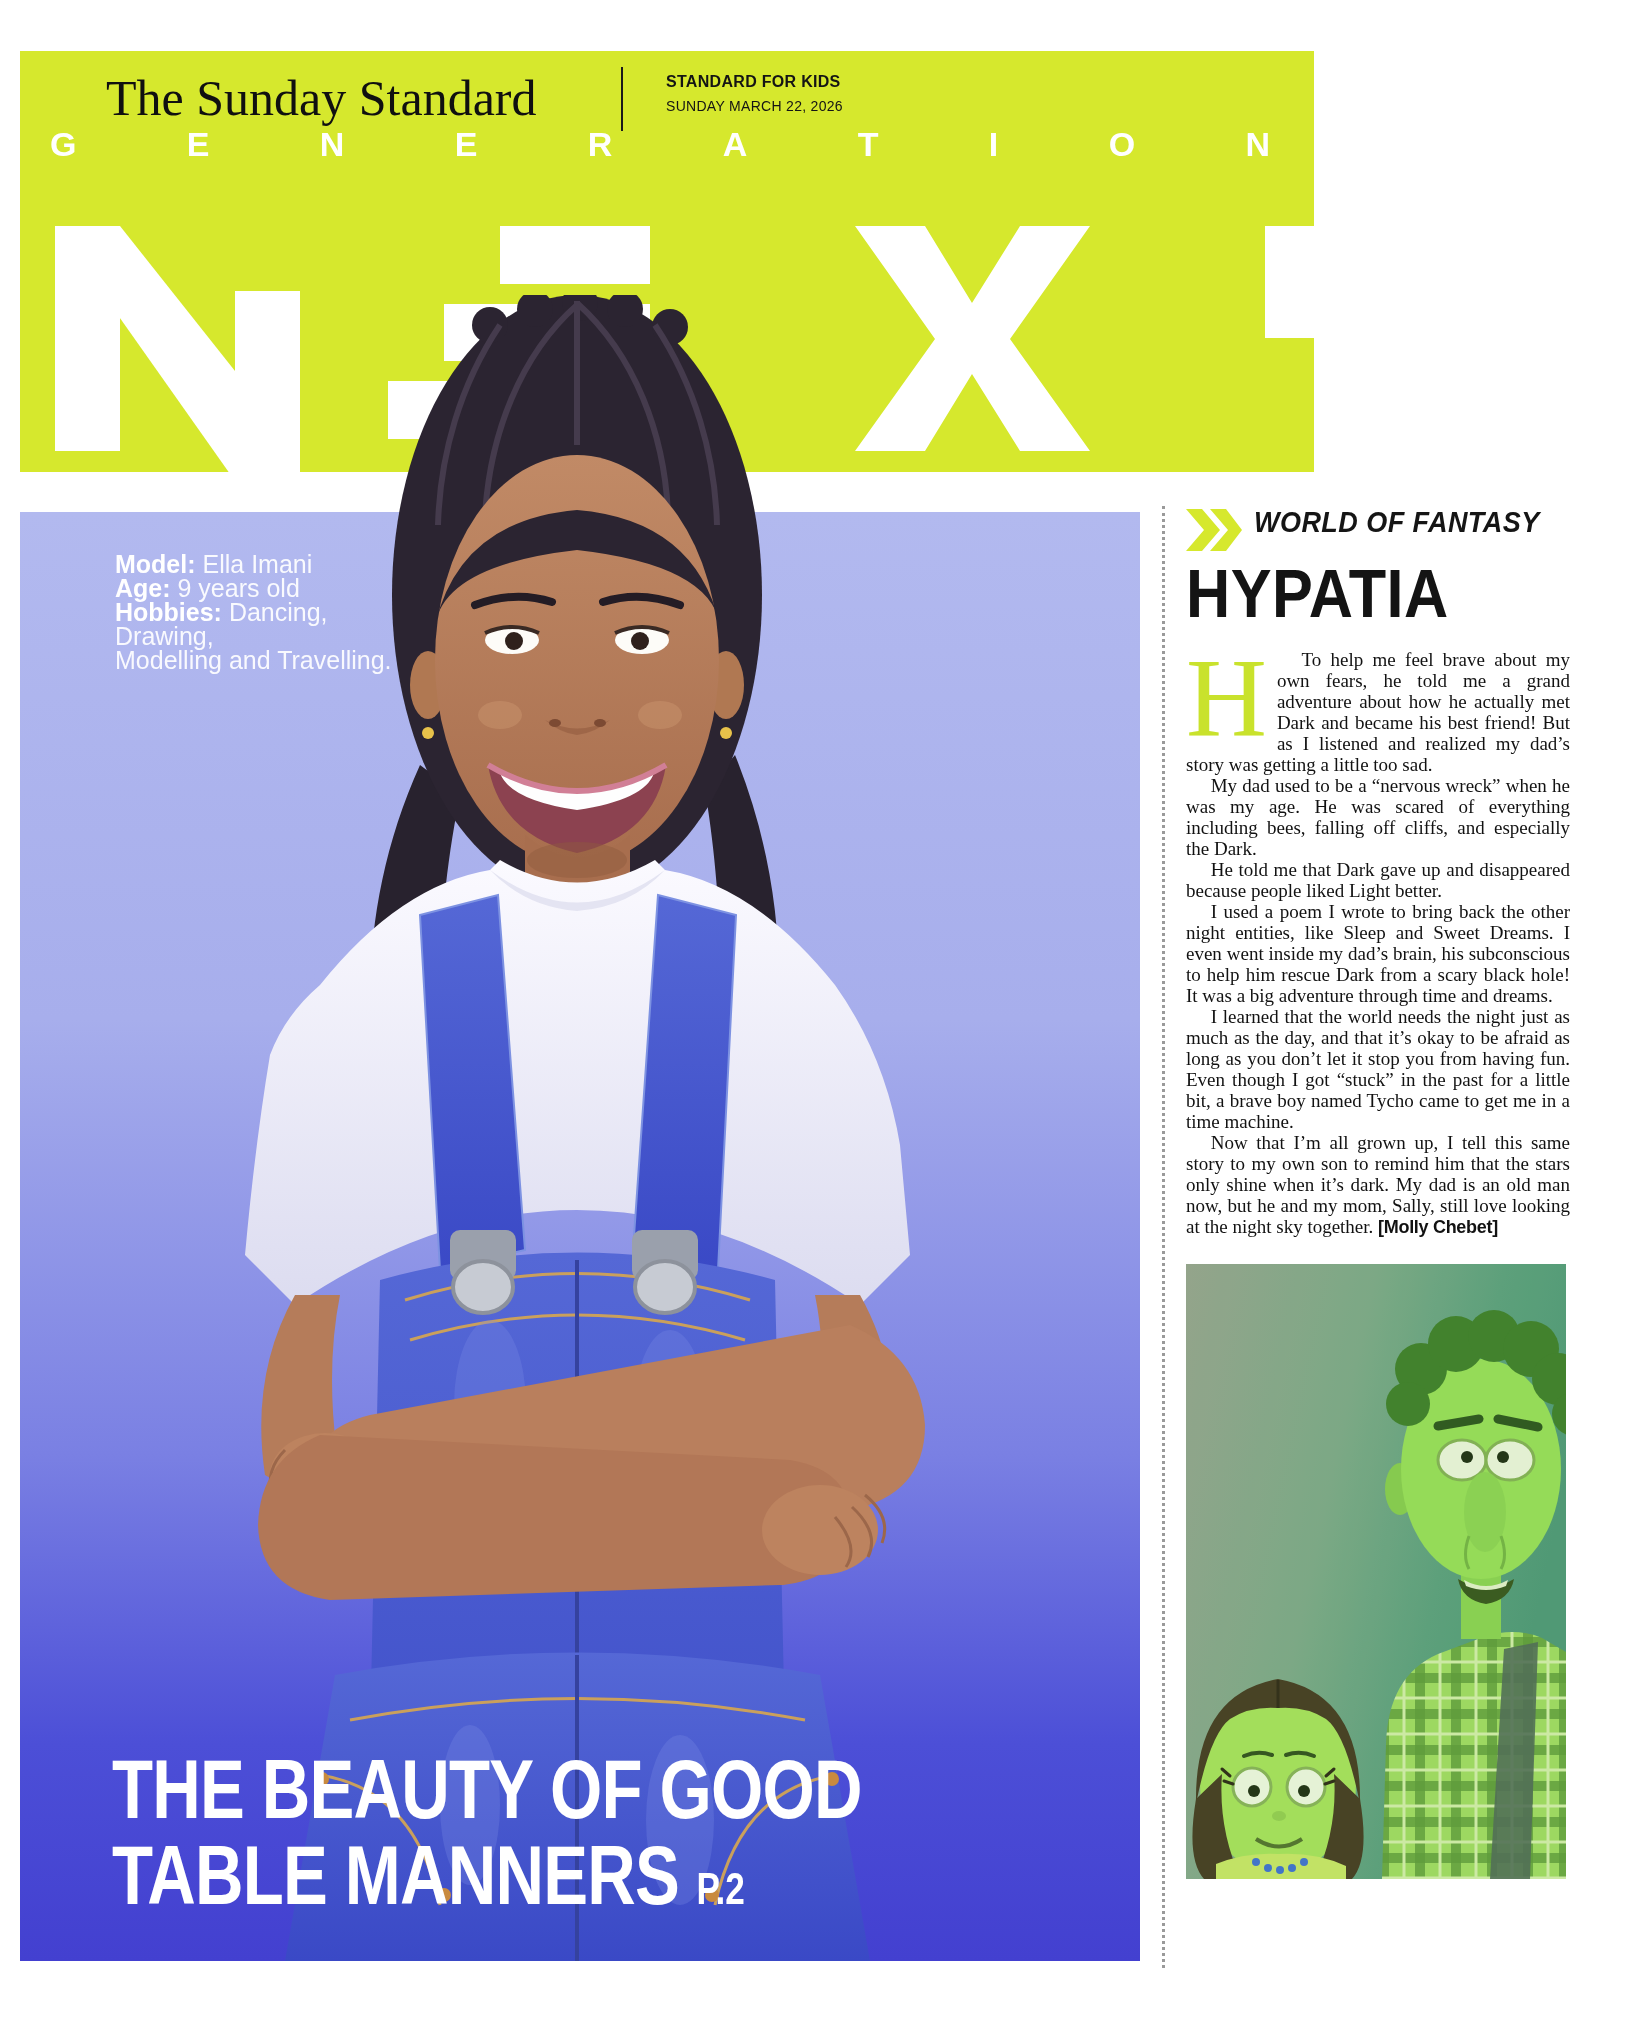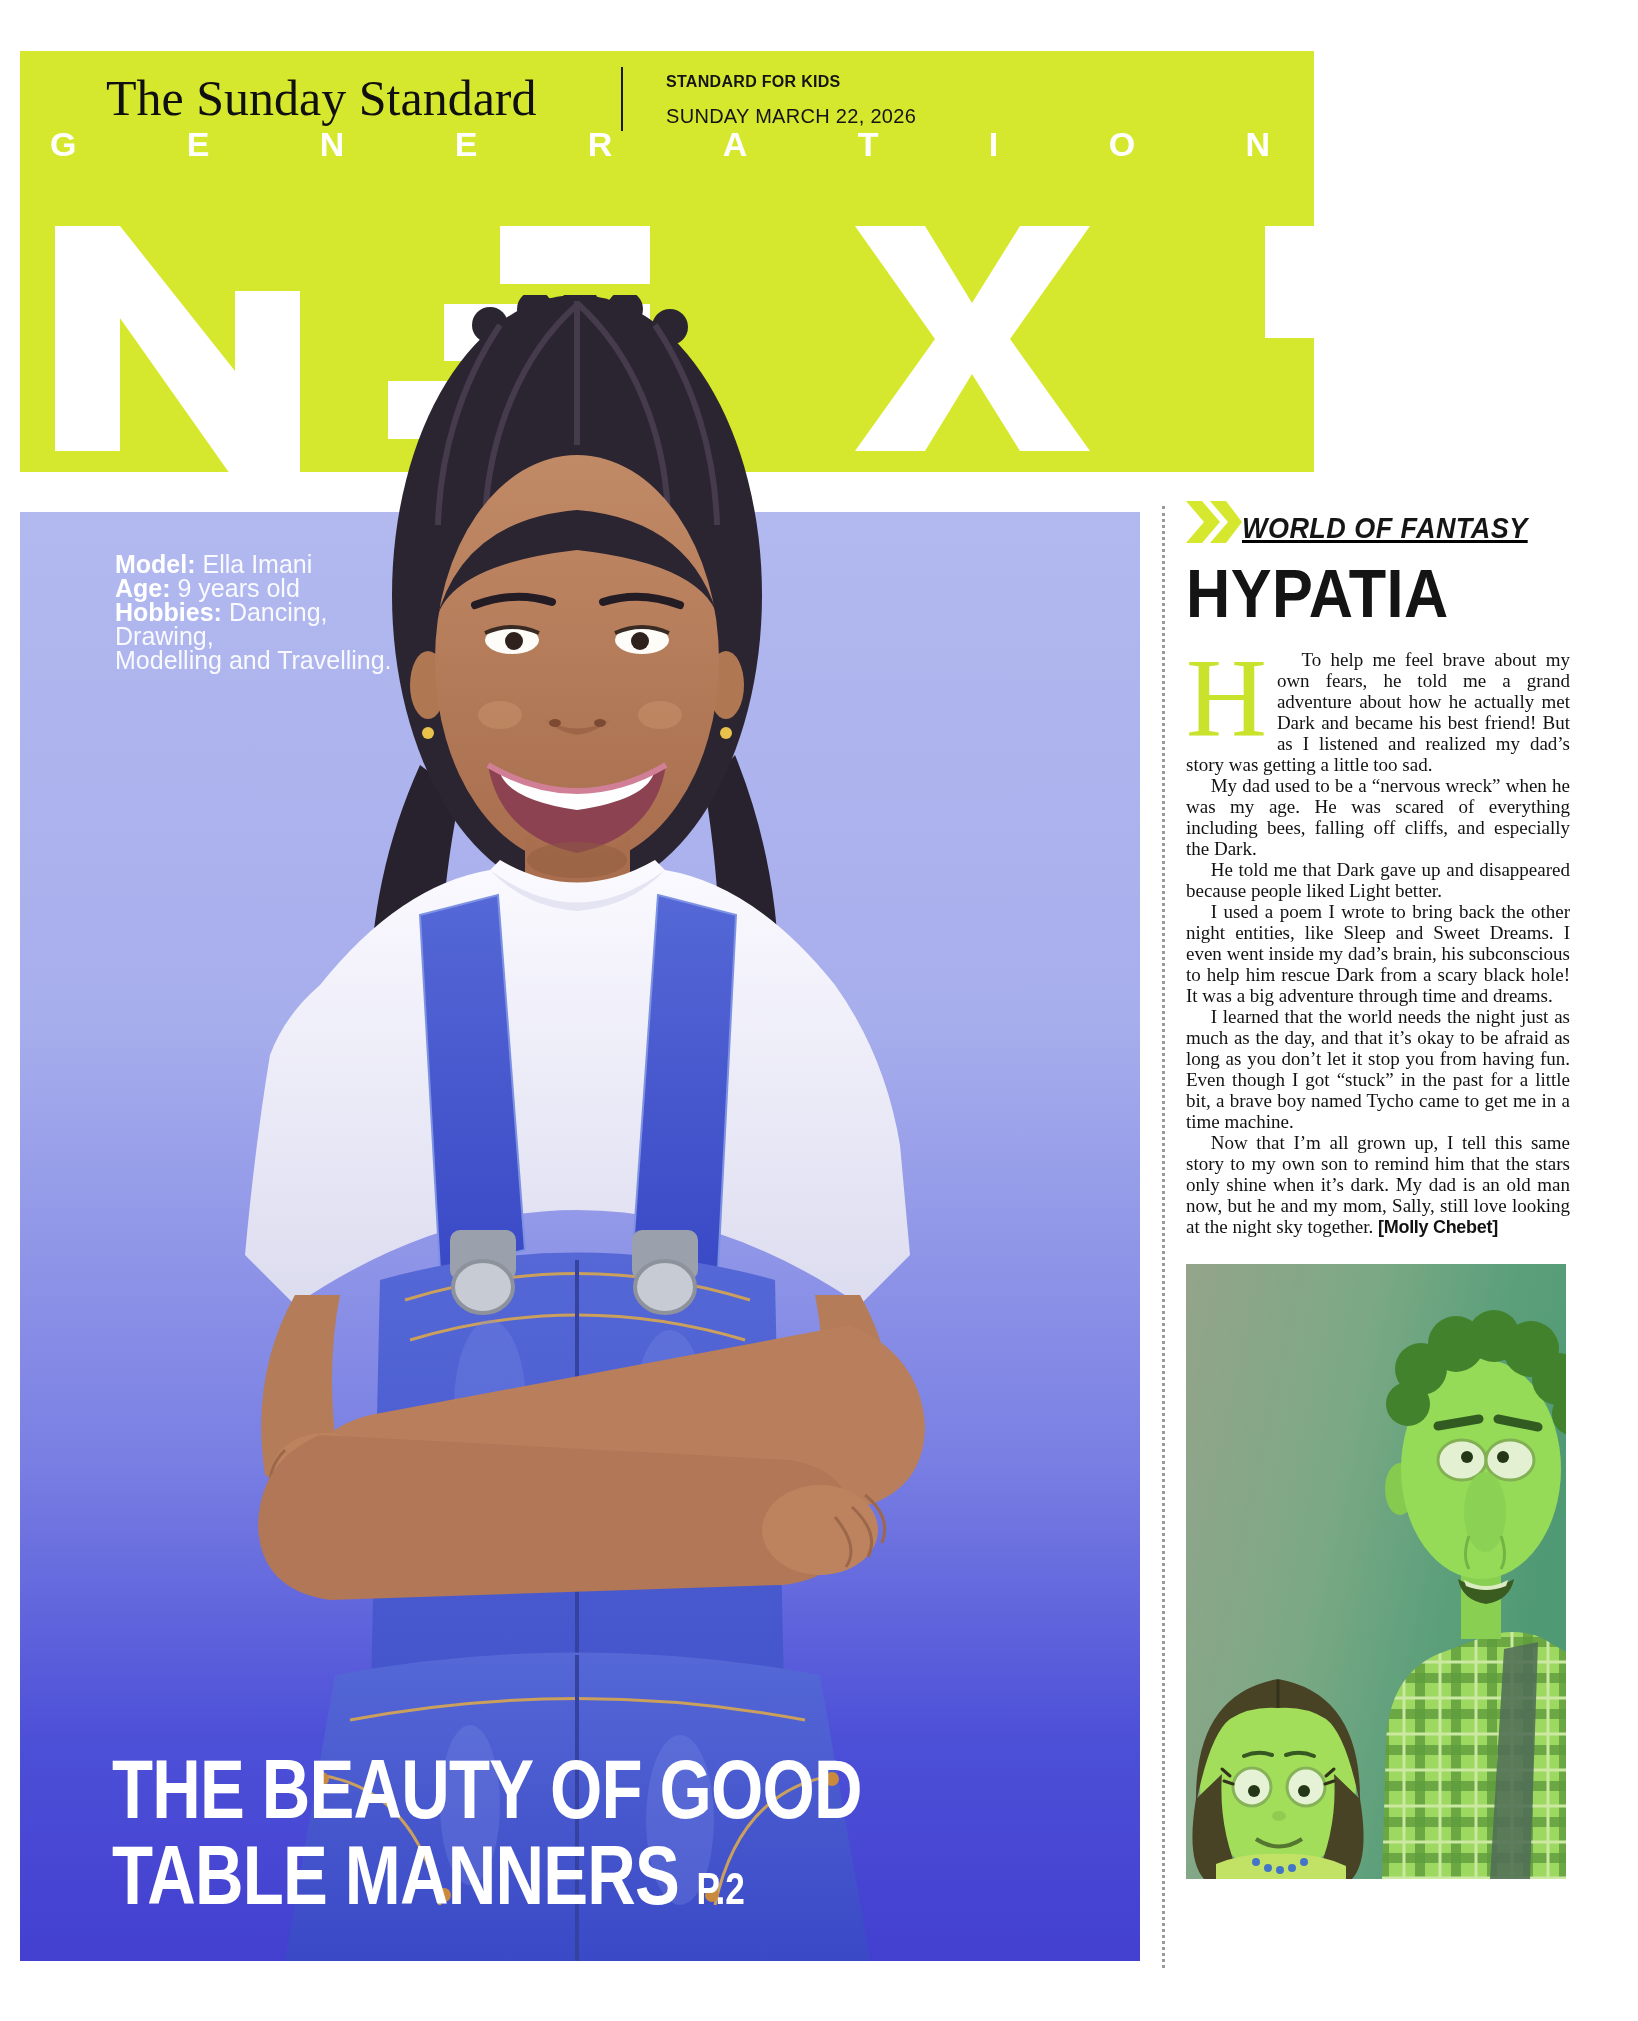--- a/index.html
+++ b/index.html
@@ -6,21 +6,21 @@
   .page{position:relative;width:1638px;height:2021px;background:#ffffff;overflow:hidden;
         font-family:"Liberation Sans",sans-serif;}
 
   
   .banner{position:absolute;left:20px;top:51px;width:1294px;height:421px;background:#d6e82d;}
   .masthead-title{position:absolute;left:86px;top:18px;font-family:"Liberation Serif",serif;
       font-size:50px;color:#101010;letter-spacing:0;}
   .masthead-divider{position:absolute;left:601px;top:16px;width:2px;height:64px;background:#1a1a1a;}
   .masthead-kids{position:absolute;left:646px;top:22px;color:#141414;}
   .masthead-kids .kids-label{font-weight:bold;font-size:16px;letter-spacing:.3px;}
-  .masthead-kids .kids-date{font-size:20px;margin-top:14px;letter-spacing:.3px;}
+  .masthead-kids .kids-date{font-size:14px;margin-top:7px;letter-spacing:.3px;}
 
   .generation-row{position:absolute;left:30px;right:44px;top:74px;display:flex;
       justify-content:space-between;color:#ffffff;font-weight:bold;font-size:34px;}
   .next-svg{position:absolute;left:0;top:0;width:1598px;height:421px;}
 
   
   .photo-wrap{position:absolute;left:20px;top:295px;width:1120px;height:1666px;}
   .photo-wrap svg{display:block;}
 
   .model-info{position:absolute;left:75px;top:552px;width:300px;color:rgba(255,255,255,.92);
@@ -32,21 +32,21 @@
       transform-origin:left center;white-space:nowrap;}
   .cover-headline.line1{top:1747px;}
   .cover-headline.line2{top:1833px;}
   .page-ref{font-size:44px;font-weight:800;margin-left:22px;letter-spacing:0;}
 
   
   .col-divider{position:absolute;left:1162px;top:506px;height:1462px;width:0;
       border-left:3px dotted #9a9a9a;}
   .right-col{position:absolute;left:1186px;top:505px;width:386px;}
 
-  .section-header{display:flex;align-items:flex-end;height:40px;text-decoration:underline;}
+  .section-header{display:flex;align-items:flex-start;gap:12px;height:40px;}
   .section-header .chev{flex:0 0 auto;margin-top:2px;}
   .section-label{font-weight:800;font-style:italic;font-size:30px;color:#151515;
       transform:scaleX(.9);transform-origin:left center;white-space:nowrap;letter-spacing:.5px;}
 
   .article-title{margin-top:14px;font-size:68px;font-weight:900;color:#141414;
       transform:scaleX(.9);transform-origin:left center;letter-spacing:.5px;line-height:1;}
 
   .article-body{margin-top:22px;width:384px;font-family:"Liberation Serif",serif;
       font-size:19px;line-height:21px;color:#121212;text-align:justify;}
   .article-body p{margin:0;}

